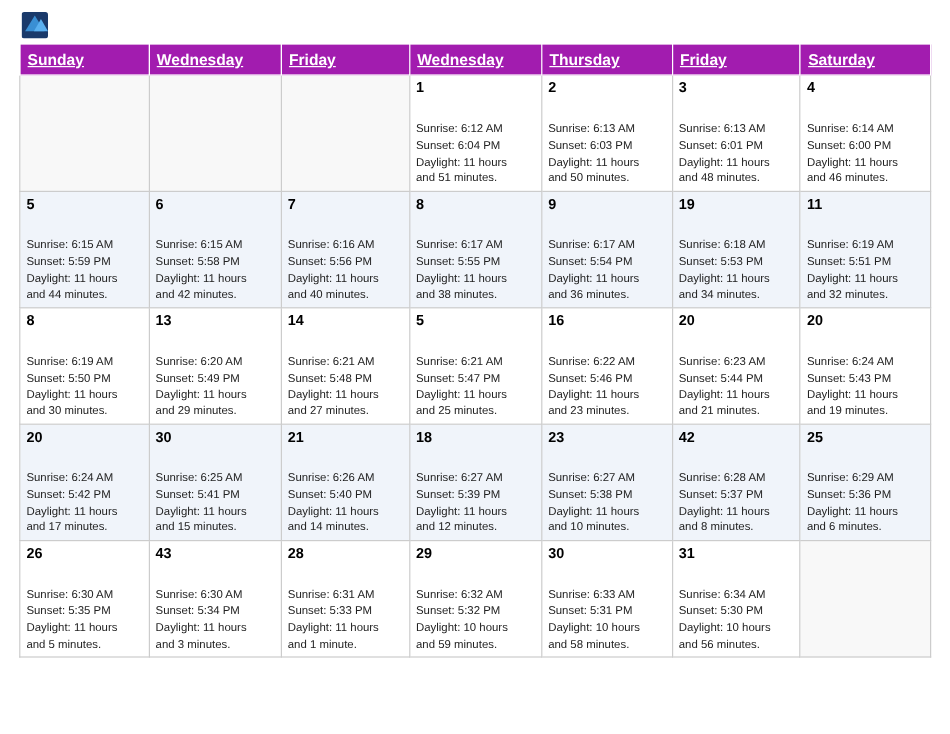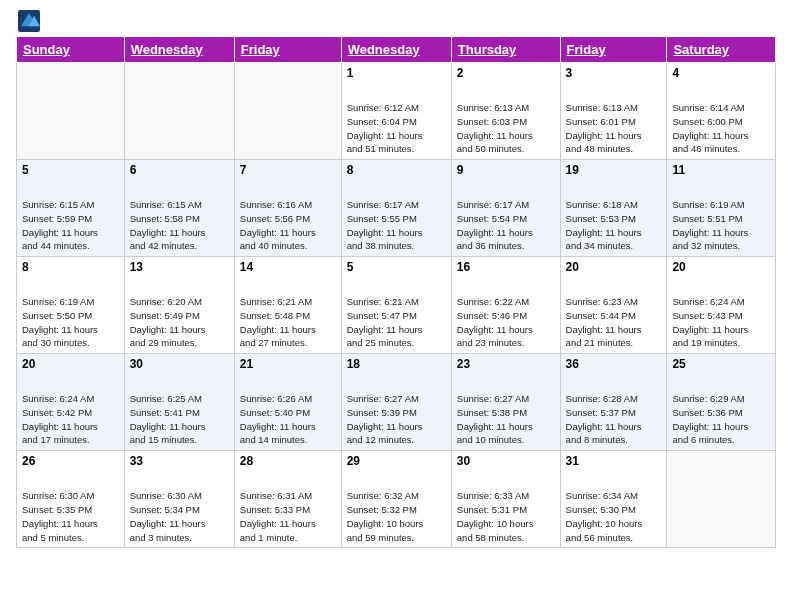--- a/index.html
+++ b/index.html
@@ -224,35 +224,35 @@
           </td>
           <td>
             <span class="day-num">18</span>
             <div class="day-info">Sunrise: 6:27 AM<br>Sunset: 5:39 PM<br>Daylight: 11 hours<br>and 12 minutes.</div>
           </td>
           <td>
             <span class="day-num">23</span>
             <div class="day-info">Sunrise: 6:27 AM<br>Sunset: 5:38 PM<br>Daylight: 11 hours<br>and 10 minutes.</div>
           </td>
           <td>
-            <span class="day-num">36</span>
+            <span class="day-num">42</span>
             <div class="day-info">Sunrise: 6:28 AM<br>Sunset: 5:37 PM<br>Daylight: 11 hours<br>and 8 minutes.</div>
           </td>
           <td>
             <span class="day-num">25</span>
             <div class="day-info">Sunrise: 6:29 AM<br>Sunset: 5:36 PM<br>Daylight: 11 hours<br>and 6 minutes.</div>
           </td>
         </tr>
         <tr>
           <td>
             <span class="day-num">26</span>
             <div class="day-info">Sunrise: 6:30 AM<br>Sunset: 5:35 PM<br>Daylight: 11 hours<br>and 5 minutes.</div>
           </td>
           <td>
-            <span class="day-num">33</span>
+            <span class="day-num">43</span>
             <div class="day-info">Sunrise: 6:30 AM<br>Sunset: 5:34 PM<br>Daylight: 11 hours<br>and 3 minutes.</div>
           </td>
           <td>
             <span class="day-num">28</span>
             <div class="day-info">Sunrise: 6:31 AM<br>Sunset: 5:33 PM<br>Daylight: 11 hours<br>and 1 minute.</div>
           </td>
           <td>
             <span class="day-num">29</span>
             <div class="day-info">Sunrise: 6:32 AM<br>Sunset: 5:32 PM<br>Daylight: 10 hours<br>and 59 minutes.</div>
           </td>

